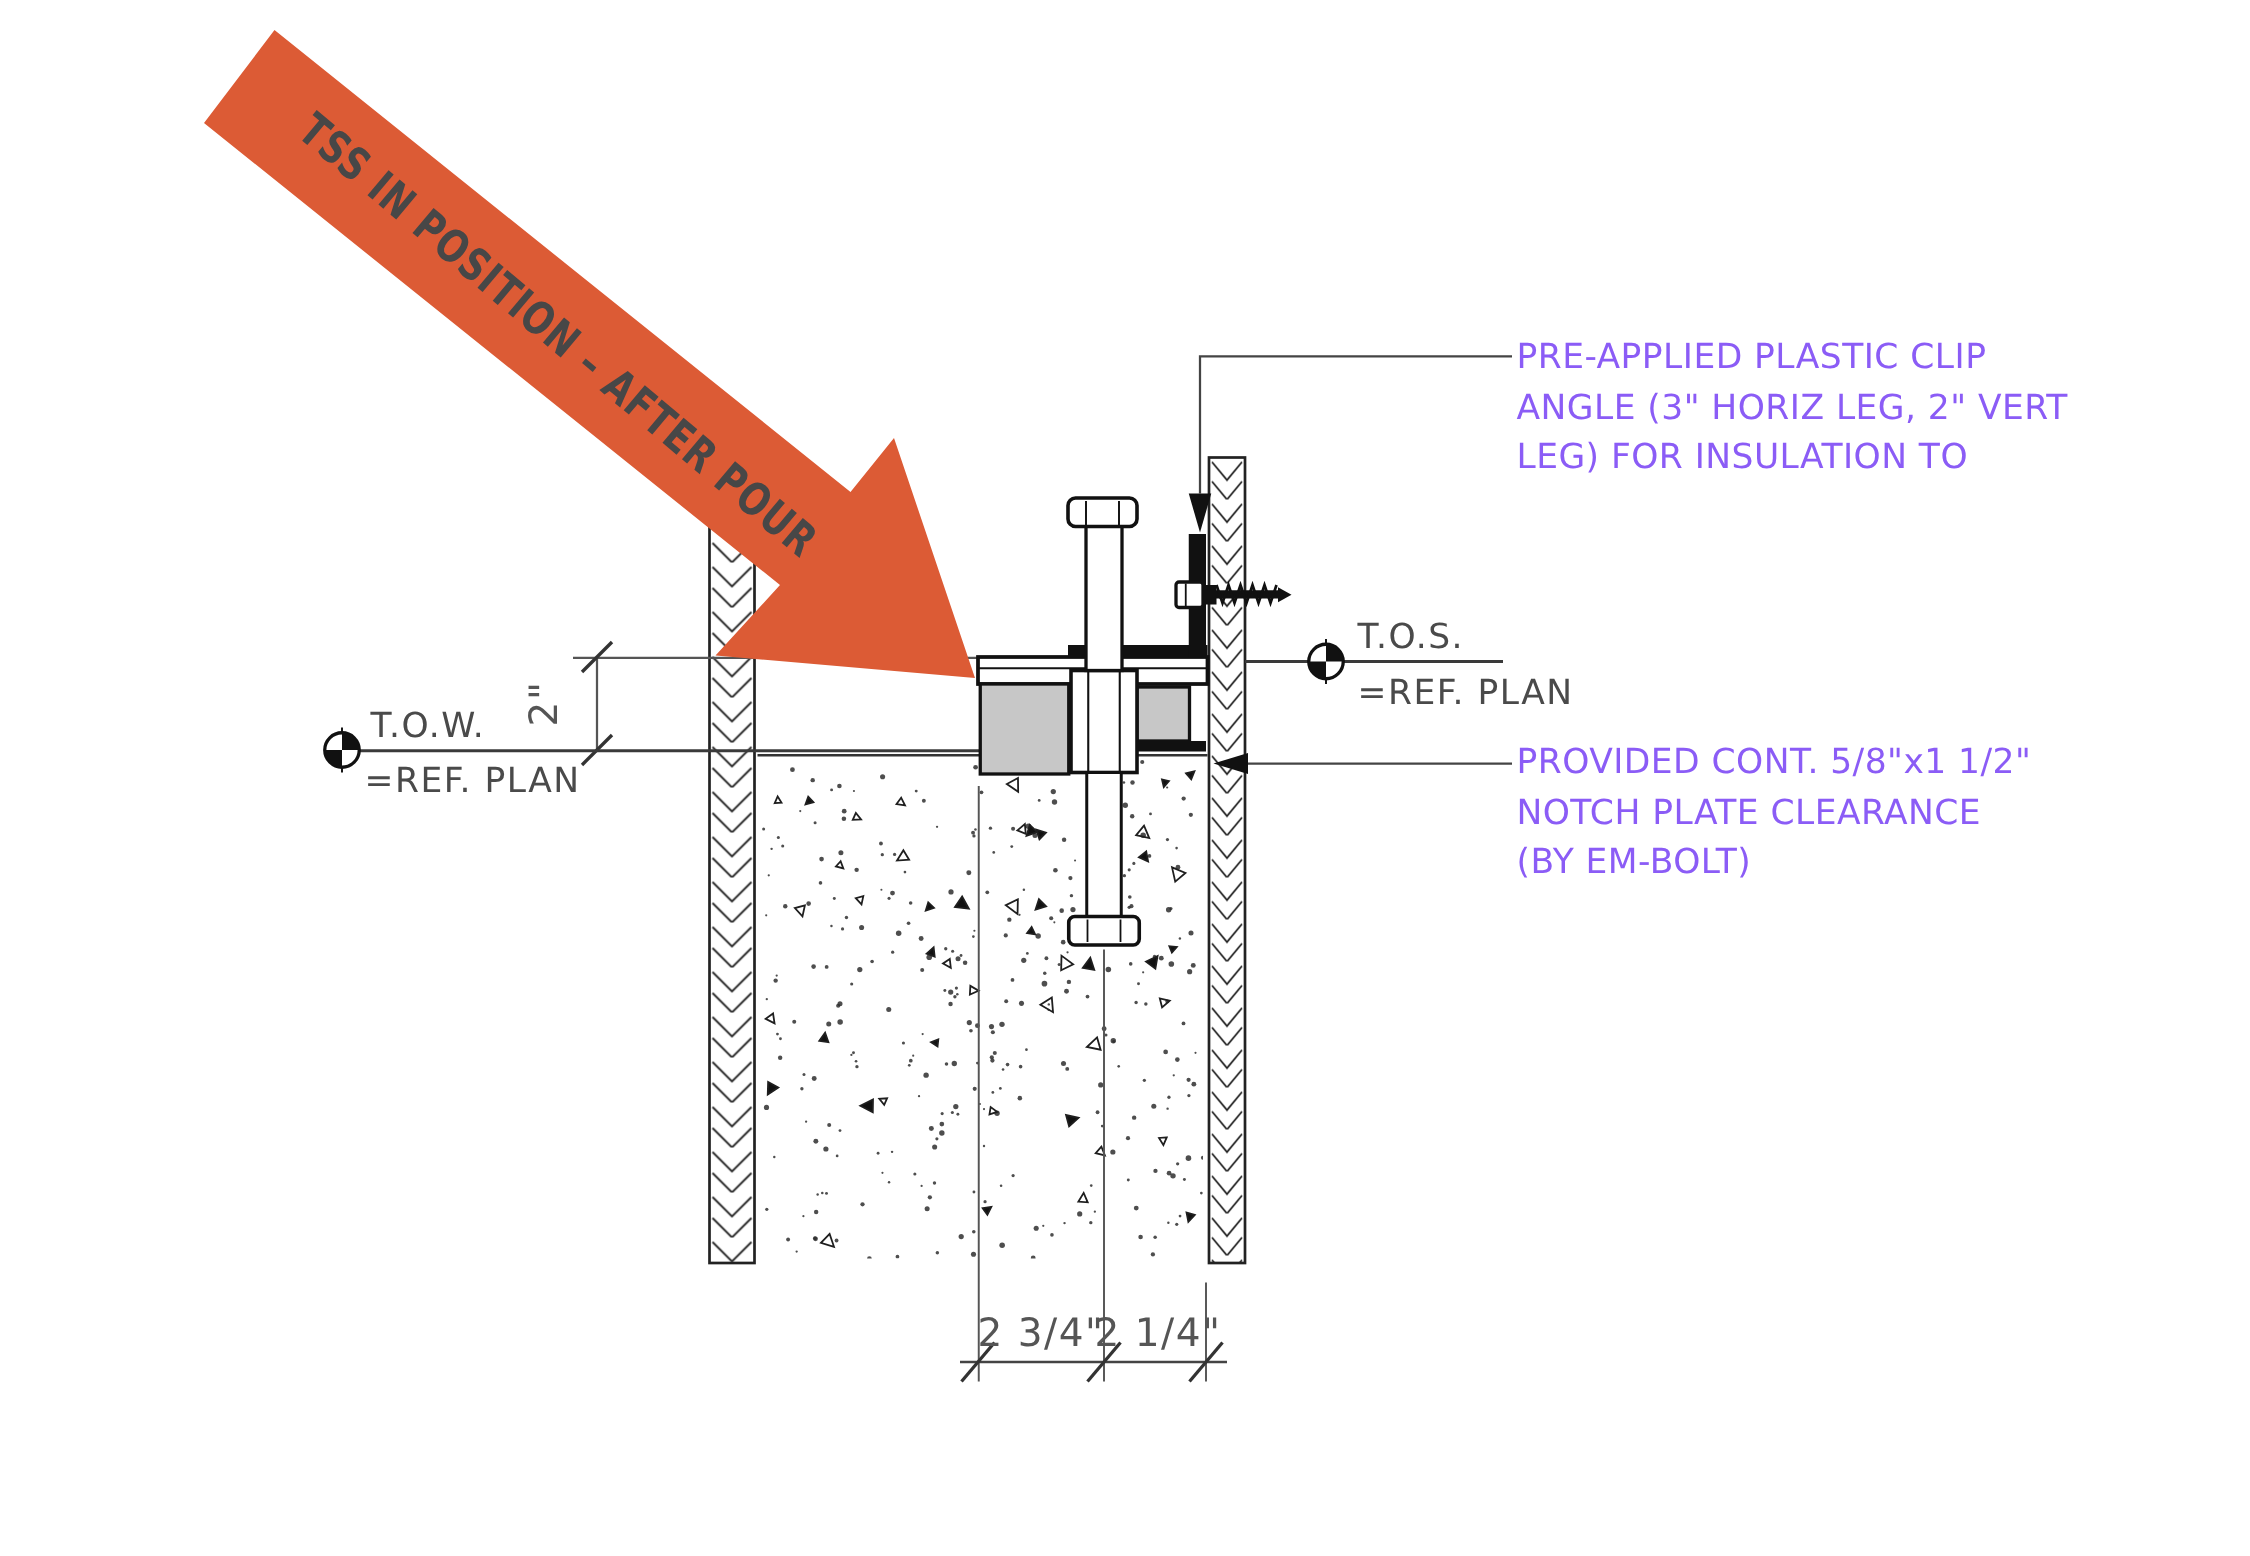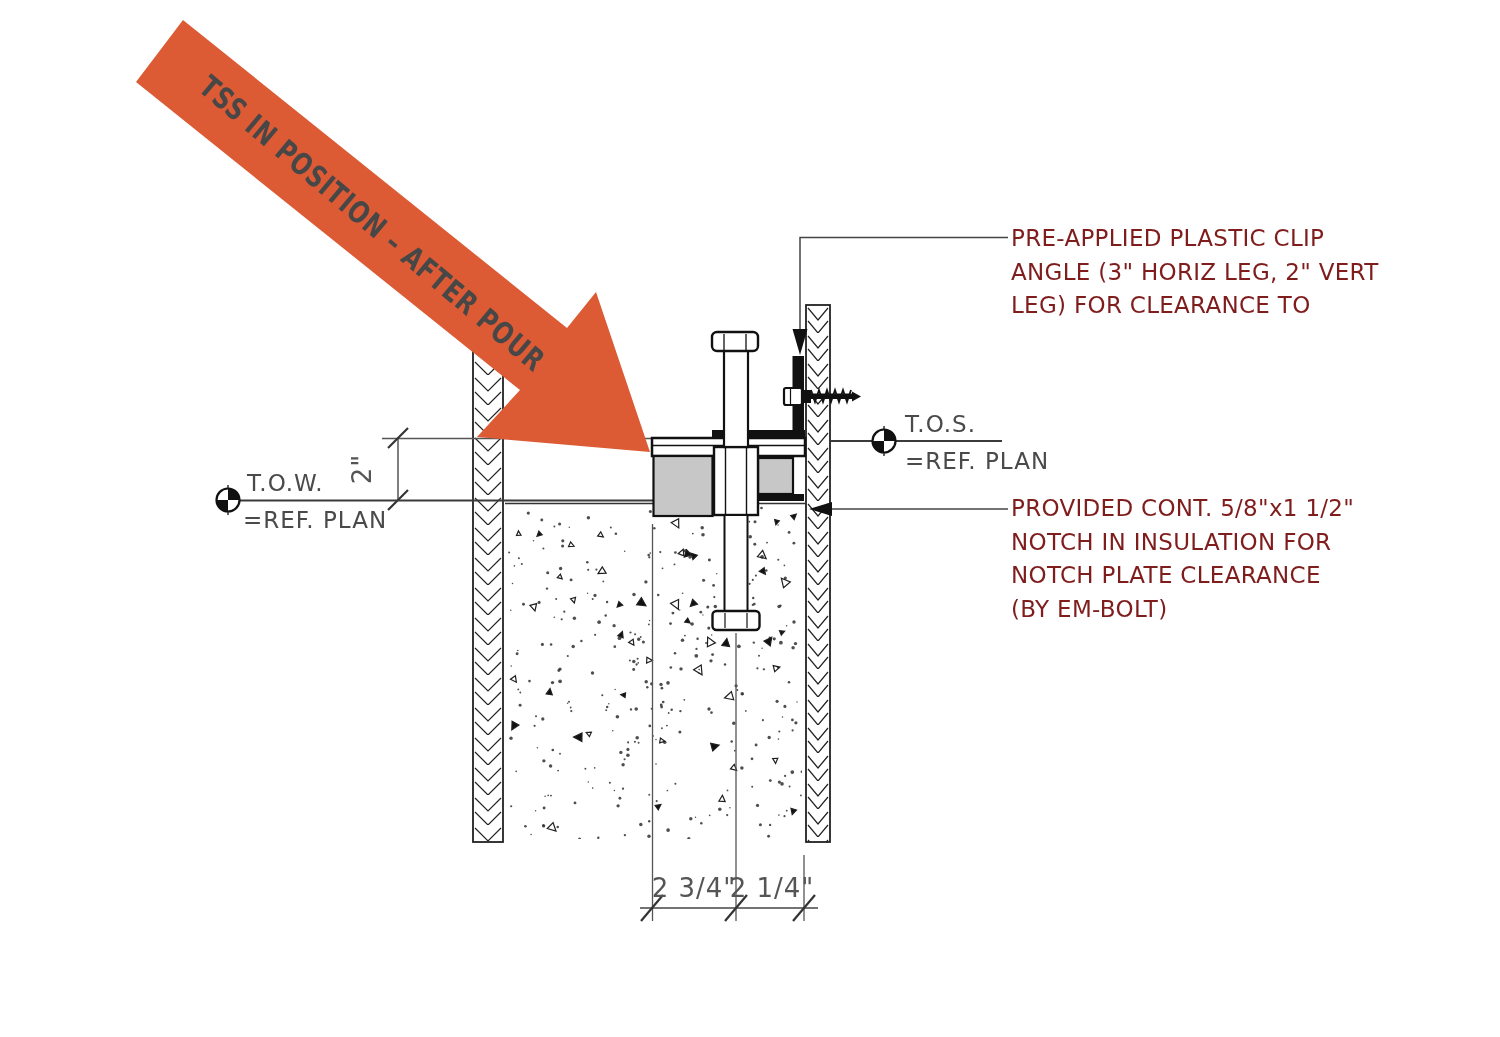--- a/index.html
+++ b/index.html
@@ -6,21 +6,21 @@
   .canvas{
     position:relative;width:1500px;height:1037px;background:#ffffff;overflow:hidden;
     font-family:"DejaVu Sans", sans-serif;
   }
   svg{position:absolute;left:0;top:0;}
   svg text{font-family:"DejaVu Sans", sans-serif;fill:#474747;}
   .lvl-txt{font-size:23px;letter-spacing:1px;fill:#4a4a4a;}
   .dim-txt{font-size:26px;letter-spacing:1px;fill:#555;}
   .banner-txt{font-size:30px;font-weight:600;letter-spacing:1px;}
   .note{
-    position:absolute;width:410px;color:#7f1d1d;font-size:23px;
+    position:absolute;width:410px;color:#8b5cf6;font-size:23px;
     line-height:33.5px;letter-spacing:0.3px;white-space:nowrap;
   }
 </style>
 </head>
 <body>
 
 <div class="canvas">
 
 <svg width="1500" height="1037" viewBox="0 0 1500 1037">
   <defs>
@@ -490,23 +490,22 @@
     <line x1="725" y1="921" x2="747" y2="895" stroke="#333" stroke-width="2.2"></line>
     <line x1="793" y1="921" x2="815" y2="895" stroke="#333" stroke-width="2.2"></line>
     <text class="dim-txt" x="694" y="897" text-anchor="middle">2 3/4"</text>
     <text class="dim-txt" x="772" y="897" text-anchor="middle">2 1/4"</text>
   </g>
 </svg>
 
 <div class="note" style="left:1011px;top:222px;">
   <div>PRE-APPLIED PLASTIC CLIP</div>
   <div>ANGLE (3" HORIZ LEG, 2" VERT</div>
-  <div>LEG) FOR CLEARANCE TO</div>
+  <div>LEG) FOR INSULATION TO</div>
 </div>
 
 <div class="note" style="left:1011px;top:492px;">
   <div>PROVIDED CONT. 5/8"x1 1/2"</div>
-  <div>NOTCH IN INSULATION FOR</div>
   <div>NOTCH PLATE CLEARANCE</div>
   <div>(BY EM-BOLT)</div>
 </div>
 
 </div>
 
 </body></html>

